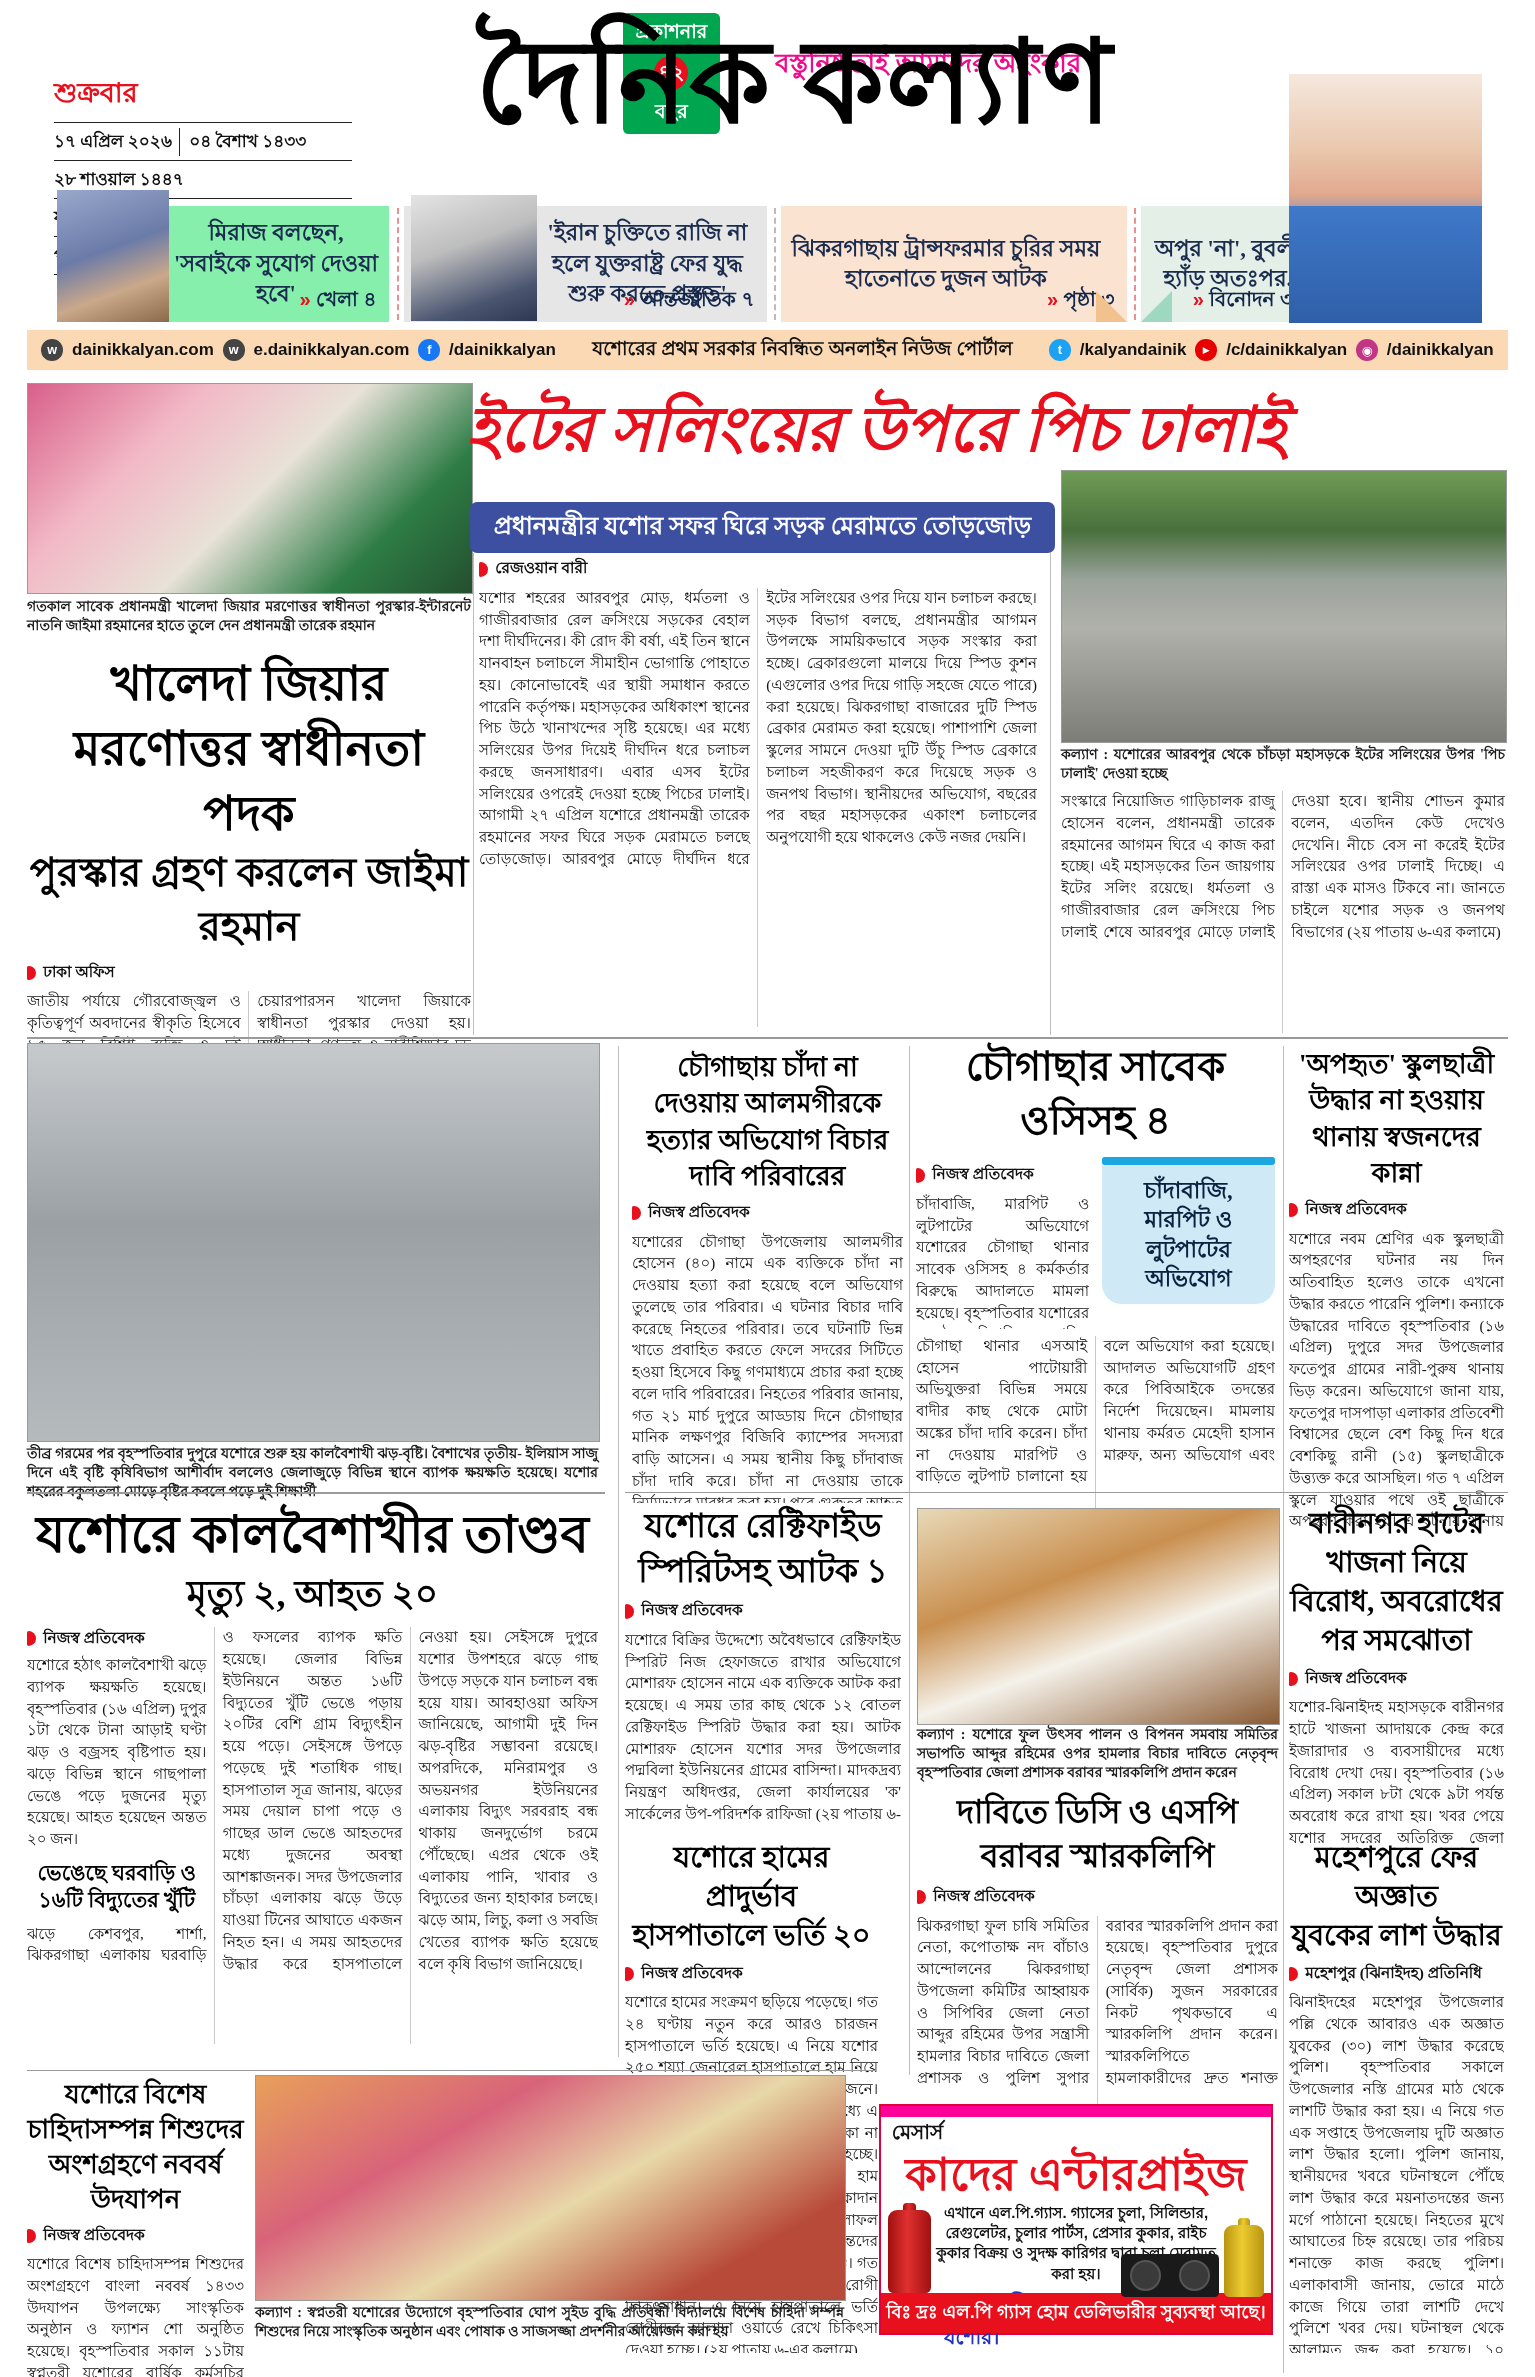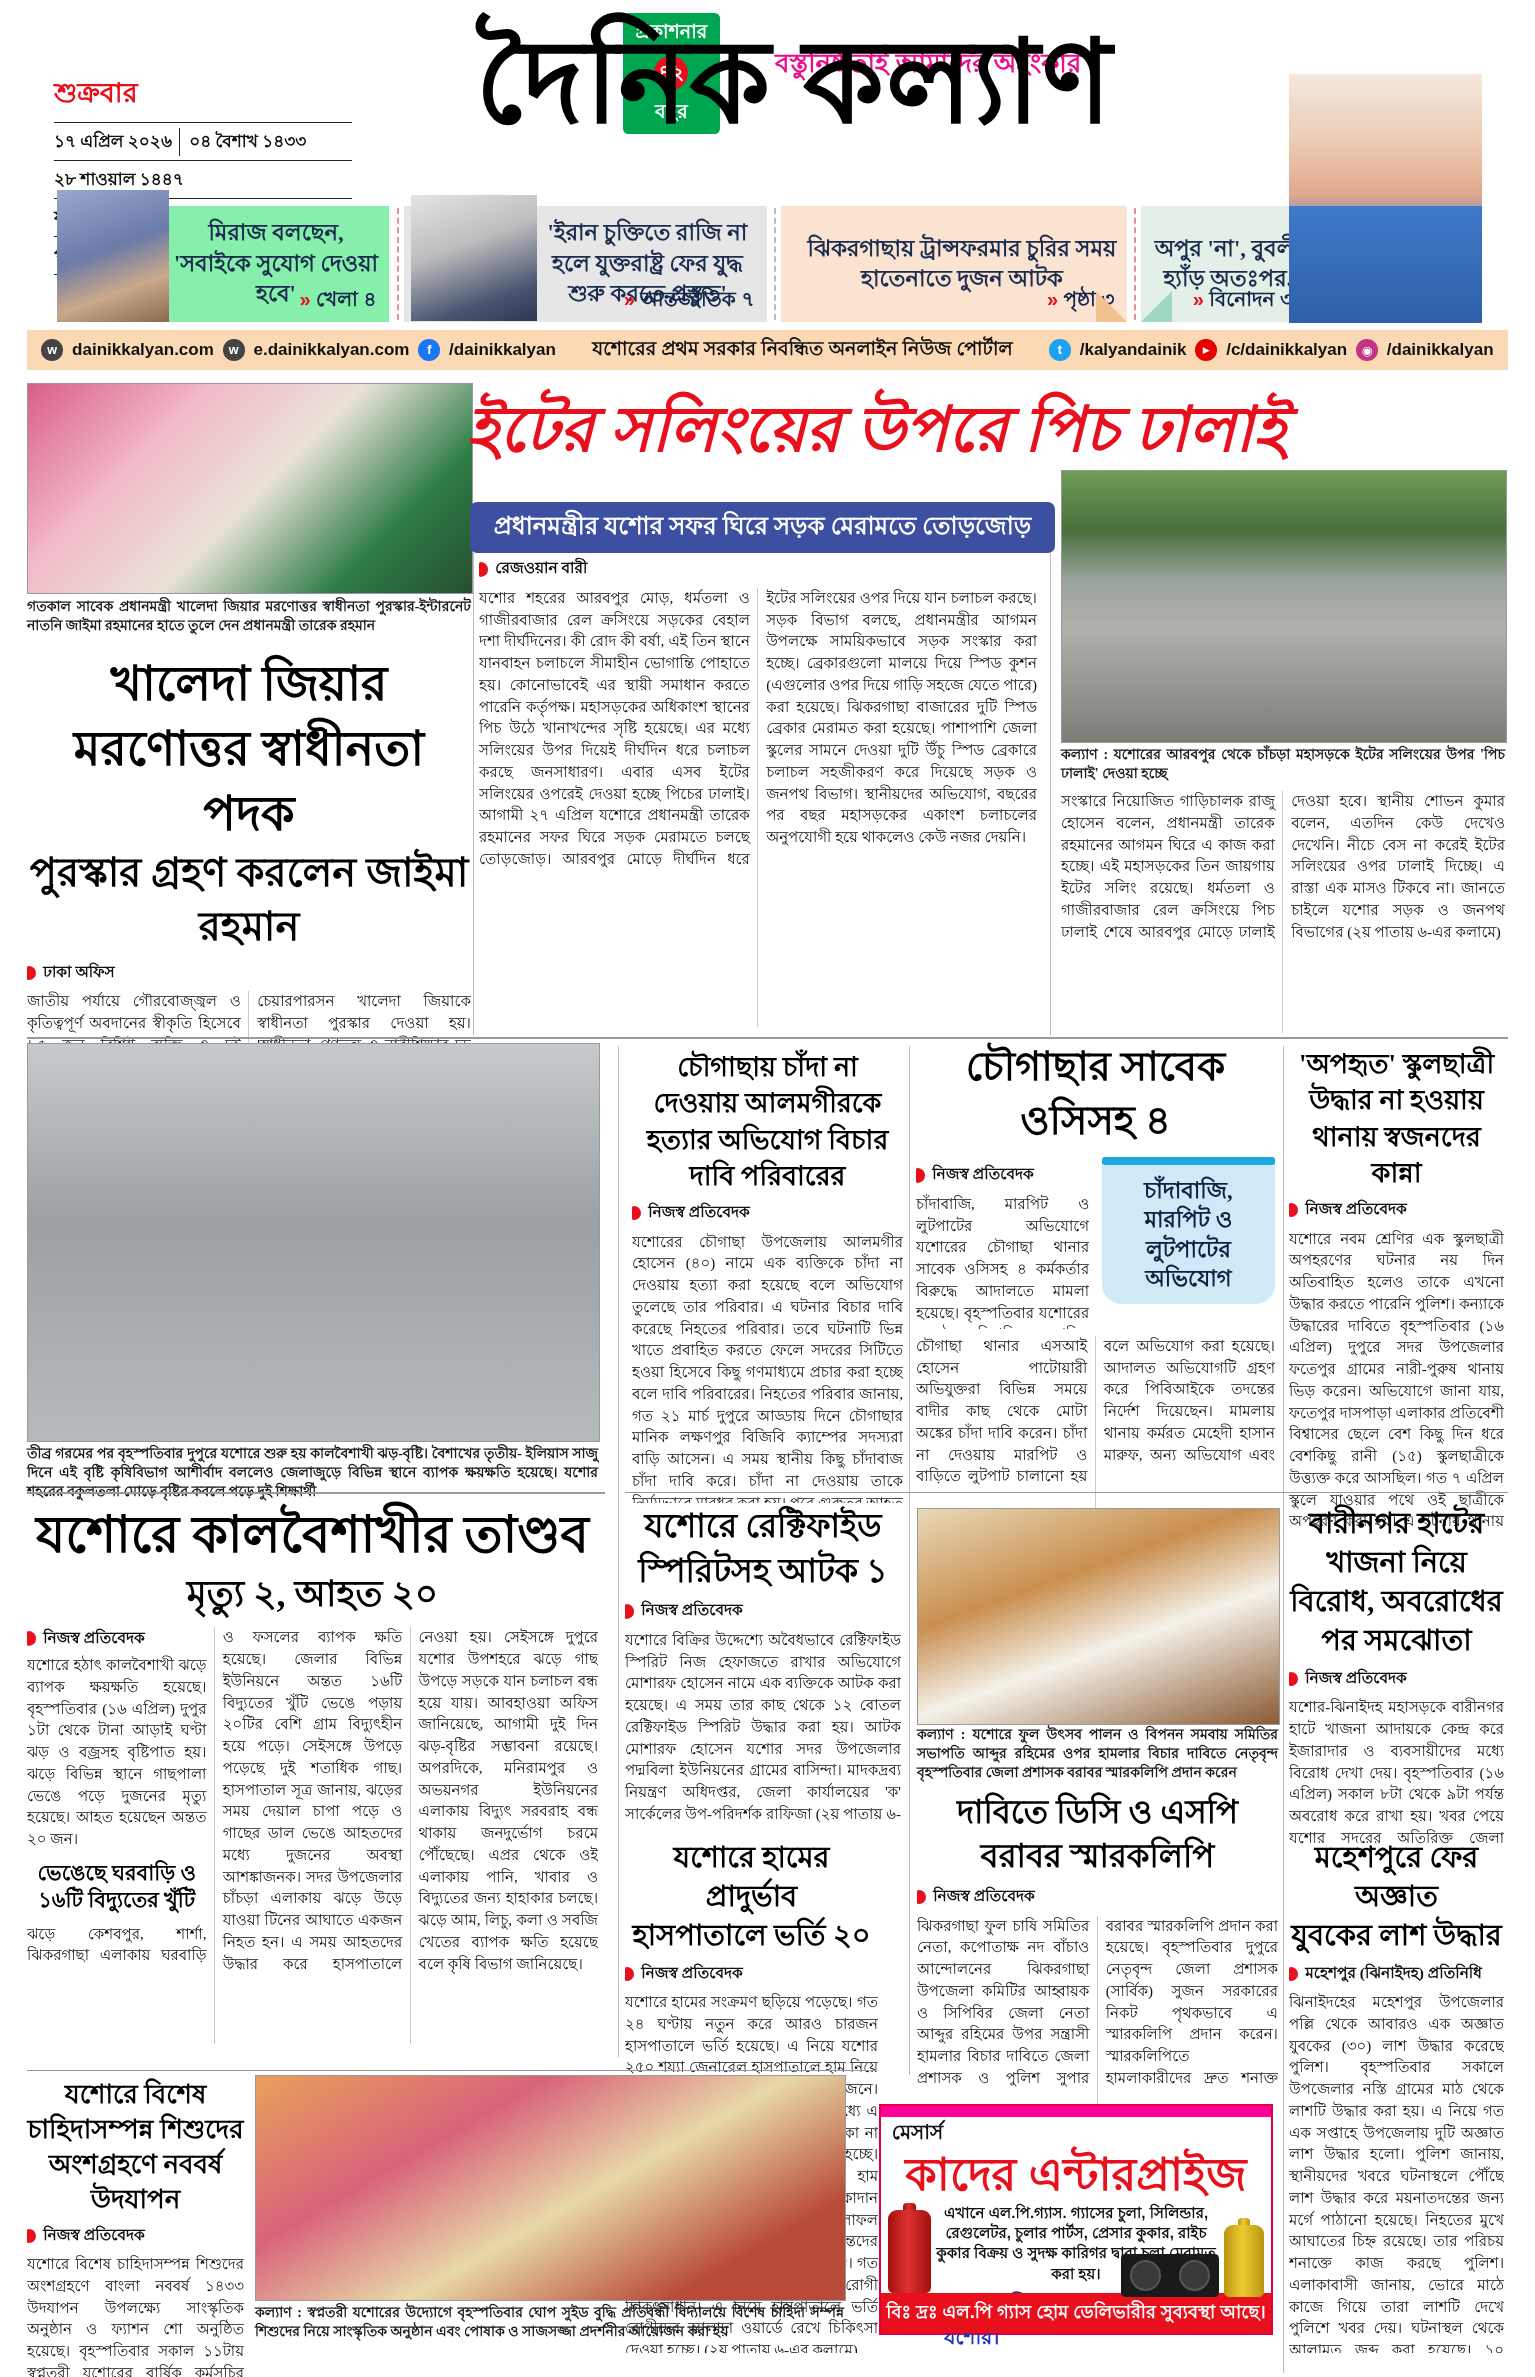--- a/index.html
+++ b/index.html
@@ -134,21 +134,21 @@
   <div class="abs teaser" style="left:404px;top:206px;width:363px;height:116px;background:#e6e6e6;">
     <div class="ttext" style="width:221px;">'ইরান চুক্তিতে রাজি না হলে যুক্তরাষ্ট্র ফের যুদ্ধ শুরু করতে প্রস্তুত'</div>
     <div class="tref">
       <span class="ar">»</span><span>আন্তর্জাতিক ৭</span>
     </div>
   </div>
   <div class="abs photo ph-suit" style="left:411px;top:195px;width:126px;height:126px;border:none;"></div>
 
   <div class="abs tsep" style="left:774px;top:208px;height:112px;border-color:#bbb;"></div>
 
-  <div class="abs teaser" style="left:781px;top:206px;width:346px;height:116px;background:#fbe3d2;justify-content:flex-end;">
+  <div class="abs teaser" style="left:781px;top:206px;width:346px;height:116px;background:#fbe3d2;justify-content:flex-start;">
     <div class="ttext" style="width:312px;">ঝিকরগাছায় ট্রান্সফরমার চুরির সময় হাতেনাতে দুজন আটক</div>
     <div class="tref">
       <span class="ar">»</span><span>পৃষ্ঠা ৩</span>
     </div>
   </div>
 
   <div class="abs tsep" style="left:1134px;top:208px;height:112px;"></div>
 
   <div class="abs teaser" style="left:1141px;top:206px;width:337px;height:116px;background:#e4efe8;justify-content:flex-start;">
     <div class="ttext" style="width:167px;">অপুর 'না', বুবলীর হ্যাঁড় অতঃপর...</div>

